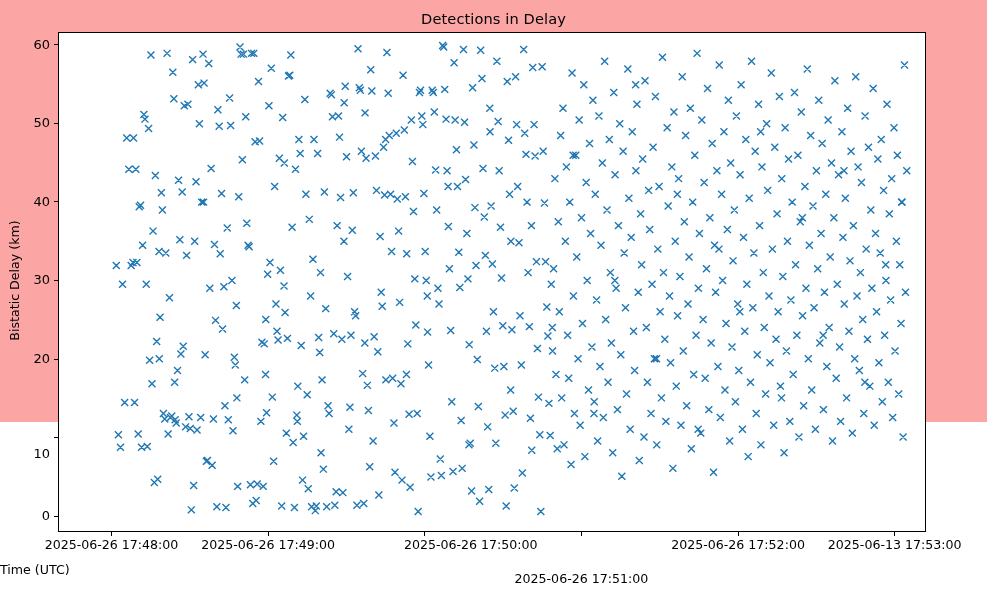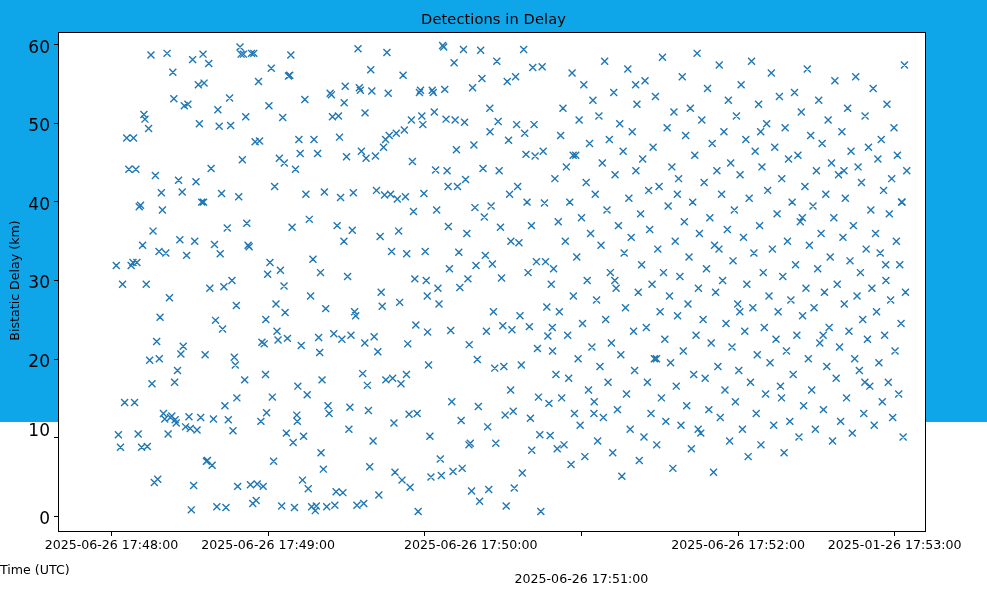--- a/index.html
+++ b/index.html
@@ -1,42 +1,42 @@
 <!DOCTYPE html>
 <html><head>
 <meta charset="utf-8">
 <style>
   html,body{margin:0;padding:0;}
   body{
     width:987px;height:590px;background:#ffffff;
     font-family:"DejaVu Sans","Liberation Sans",sans-serif;
     overflow:hidden;
   }
-  #figure{position:relative;width:987px;height:422px;background:#0ea5e9;}
+  #figure{position:relative;width:987px;height:422px;background:#fca5a5;}
 
   #title{
     position:absolute;left:0;top:10px;width:987px;
     text-align:center;font-size:14.6px;color:#000000;
     letter-spacing:0.1px;
   }
 
   
   #axes{
     position:absolute;left:58px;top:32px;
     width:868px;height:500px;
     border:1.05px solid #000000;
     box-sizing:border-box;
     background:#ffffff;
     overflow:hidden;
   }
   #points{position:absolute;left:0;top:0;width:100%;height:100%;}
 
   .ytick-label{
     position:absolute;right:933px;
-    font-size:17px;color:#000000;
+    font-size:13px;color:#000000;
     text-align:right;white-space:nowrap;
   }
   .ytick-mark{
     position:absolute;left:54px;width:4px;height:0;
     border-top:1.05px solid #000000;
   }
   .xtick-label{
     position:absolute;top:537px;
     font-size:12.6px;color:#000000;
     text-align:center;white-space:nowrap;
@@ -71,21 +71,21 @@
   <div id="axes">
     <svg id="points" viewBox="0 0 868 500" preserveAspectRatio="none">
         <path d="M68.81 229.99L75.81 236.99M68.81 236.99L75.81 229.99M71.16 101.85L78.16 108.85M71.16 108.85L78.16 101.85M72.21 367.57L79.21 374.57M72.21 374.57L79.21 367.57M73.51 133.29L80.51 140.29M73.51 140.29L80.51 133.29M74.55 226.85L81.55 233.85M74.55 233.85L81.55 226.85M75.86 399.02L82.86 406.02M75.86 406.02L82.86 399.02M76.90 171.03L83.90 178.03M76.90 178.03L83.90 171.03M78.21 169.46L85.21 176.46M78.21 176.46L85.21 169.46M79.25 412.38L86.25 419.38M79.25 419.38L86.25 412.38M80.30 209.55L87.30 216.55M80.30 216.55L87.30 209.55M81.60 78.26L88.60 85.26M81.60 85.26L88.60 78.26M82.65 82.98L89.65 89.98M82.65 89.98L89.65 82.98M83.95 248.86L90.95 255.86M83.95 255.86L90.95 248.86M85.00 411.59L92.00 418.59M85.00 418.59L92.00 411.59M86.30 92.41L93.30 99.41M86.30 99.41L93.30 92.41M87.35 325.12L94.35 332.12M87.35 332.12L94.35 325.12M88.65 18.51L95.65 25.51M88.65 25.51L95.65 18.51M89.70 348.70L96.70 355.70M89.70 355.70L96.70 348.70M90.74 195.40L97.74 202.40M90.74 202.40L97.74 195.40M92.05 447.76L99.05 454.76M92.05 454.76L99.05 447.76M93.09 139.58L100.09 146.58M93.09 146.58L100.09 139.58M94.39 306.25L101.39 313.25M94.39 313.25L101.39 306.25M95.44 444.61L102.44 451.61M95.44 451.61L102.44 444.61M96.74 215.84L103.74 222.84M96.74 222.84L103.74 215.84M97.79 281.88L104.79 288.88M97.79 288.88L104.79 281.88M99.09 156.88L106.09 163.88M99.09 163.88L106.09 156.88M100.14 174.17L107.14 181.17M100.14 181.17L107.14 174.17M101.18 378.58L108.18 385.58M101.18 385.58L108.18 378.58M102.49 384.08L109.49 391.08M102.49 391.08L109.49 384.08M103.53 217.41L110.53 224.41M103.53 224.41L110.53 217.41M104.84 16.94L111.84 23.94M104.84 23.94L111.84 16.94M105.88 399.02L112.88 406.02M105.88 406.02L112.88 399.02M107.19 262.22L114.19 269.22M107.19 269.22L114.19 262.22M108.23 382.51L115.23 389.51M108.23 389.51L115.23 382.51M109.54 380.93L116.54 387.93M109.54 387.93L116.54 380.93M110.58 35.81L117.58 42.81M110.58 42.81L117.58 35.81M111.62 62.54L118.62 69.54M111.62 69.54L118.62 62.54M112.93 384.86L119.93 391.86M112.93 391.86L119.93 384.86M113.97 388.01L120.97 395.01M113.97 395.01L120.97 388.01M115.28 335.34L122.28 342.34M115.28 342.34L122.28 335.34M116.32 144.30L123.32 151.30M116.32 151.30L123.32 144.30M117.63 204.05L124.63 211.05M117.63 211.05L124.63 204.05M118.67 318.83L125.67 325.83M118.67 325.83L125.67 318.83M119.98 156.09L126.98 163.09M119.98 163.09L126.98 156.09M121.02 310.97L128.02 317.97M121.02 317.97L128.02 310.97M122.07 69.61L129.07 76.61M122.07 76.61L129.07 69.61M123.37 391.94L130.37 398.94M123.37 398.94L130.37 391.94M124.42 219.77L131.42 226.77M124.42 226.77L131.42 219.77M125.72 68.04L132.72 75.04M125.72 75.04L132.72 68.04M126.77 381.72L133.77 388.72M126.77 388.72L133.77 381.72M128.07 393.51L135.07 400.51M128.07 400.51L135.07 393.51M129.11 475.27L136.11 482.27M129.11 482.27L136.11 475.27M130.42 23.23L137.42 30.23M130.42 30.23L137.42 23.23M131.46 450.90L138.46 457.90M131.46 457.90L138.46 450.90M132.51 205.62L139.51 212.62M132.51 212.62L139.51 205.62M133.81 145.87L140.81 152.87M133.81 152.87L140.81 145.87M134.86 395.08L141.86 402.08M134.86 402.08L141.86 395.08M136.16 48.39L143.16 55.39M136.16 55.39L143.16 48.39M137.21 87.69L144.21 94.69M137.21 94.69L144.21 87.69M138.51 382.51L145.51 389.51M138.51 389.51L145.51 382.51M139.56 166.31L146.56 173.31M139.56 173.31L146.56 166.31M140.86 17.73L147.86 24.73M140.86 24.73L147.86 17.73M141.91 46.81L148.91 53.81M141.91 53.81L148.91 46.81M142.95 319.61L149.95 326.61M142.95 326.61L149.95 319.61M144.26 426.53L151.26 433.53M144.26 433.53L151.26 426.53M145.30 425.75L152.30 432.75M145.30 432.75L152.30 425.75M146.61 27.16L153.61 34.16M146.61 34.16L153.61 27.16M147.65 252.79L154.65 259.79M147.65 259.79L154.65 252.79M148.95 132.51L155.95 139.51M148.95 139.51L155.95 132.51M150.00 430.46L157.00 437.46M150.00 437.46L157.00 430.46M151.30 384.08L158.30 391.08M151.30 391.08L158.30 384.08M152.35 208.76L159.35 215.76M152.35 215.76L159.35 208.76M153.39 285.02L160.39 292.02M153.39 292.02L160.39 285.02M154.70 472.13L161.70 479.13M154.70 479.13L161.70 472.13M155.74 73.54L162.74 80.54M155.74 80.54L162.74 73.54M157.05 90.05L164.05 97.05M157.05 97.05L164.05 90.05M158.09 218.20L165.09 225.20M158.09 225.20L165.09 218.20M159.40 157.66L166.40 164.66M159.40 164.66L166.40 157.66M160.44 293.67L167.44 300.67M160.44 300.67L167.44 293.67M161.75 251.22L168.75 258.22M161.75 258.22L168.75 251.22M162.79 370.71L169.79 377.71M162.79 377.71L169.79 370.71M163.83 472.92L170.83 479.92M163.83 479.92L170.83 472.92M165.14 192.25L172.14 199.25M165.14 199.25L172.14 192.25M166.18 384.86L173.18 391.86M166.18 391.86L173.18 384.86M167.49 61.75L174.49 68.75M167.49 68.75L174.49 61.75M168.53 89.27L175.53 96.27M168.53 96.27L175.53 89.27M169.84 244.93L176.84 251.93M169.84 251.93L176.84 244.93M170.88 395.87L177.88 402.87M170.88 402.87L177.88 395.87M172.19 321.97L179.19 328.97M172.19 328.97L179.19 321.97M173.23 329.83L180.23 336.83M173.23 336.83L180.23 329.83M174.28 270.08L181.28 277.08M174.28 277.08L181.28 270.08M175.58 451.69L182.58 458.69M175.58 458.69L182.58 451.69M176.63 160.81L183.63 167.81M176.63 167.81L183.63 160.81M177.93 10.65L184.93 17.65M177.93 17.65L184.93 10.65M178.98 17.73L185.98 24.73M178.98 24.73L185.98 17.73M180.28 123.86L187.28 130.86M180.28 130.86L187.28 123.86M181.33 17.73L188.33 24.73M181.33 24.73L188.33 17.73M182.63 344.77L189.63 351.77M182.63 351.77L189.63 344.77M183.67 80.62L190.67 87.62M183.67 87.62L190.67 80.62M184.72 187.54L191.72 194.54M184.72 194.54L191.72 187.54M186.02 209.55L193.02 216.55M186.02 216.55L193.02 209.55M187.07 211.12L194.07 218.12M187.07 218.12L194.07 211.12M188.37 450.12L195.37 457.12M188.37 457.12L195.37 450.12M189.42 16.94L196.42 23.94M189.42 23.94L196.42 16.94M190.72 468.98L197.72 475.98M190.72 475.98L197.72 468.98M191.77 16.94L198.77 23.94M191.77 23.94L198.77 16.94M193.07 105.78L200.07 112.78M193.07 112.78L200.07 105.78M194.12 465.84L201.12 472.84M194.12 472.84L201.12 465.84M195.16 449.33L202.16 456.33M195.16 456.33L202.16 449.33M196.47 45.24L203.47 52.24M196.47 52.24L203.47 45.24M197.51 104.99L204.51 111.99M197.51 111.99L204.51 104.99M198.82 386.44L205.82 393.44M198.82 393.44L205.82 386.44M199.86 307.03L206.86 314.03M199.86 314.03L206.86 307.03M201.17 451.69L208.17 458.69M201.17 458.69L208.17 451.69M202.21 308.61L209.21 315.61M202.21 315.61L209.21 308.61M203.51 339.27L210.51 346.27M203.51 346.27L210.51 339.27M204.56 377.79L211.56 384.79M204.56 384.79L211.56 377.79M205.60 238.64L212.60 245.64M205.60 245.64L212.60 238.64M206.91 69.61L213.91 76.61M206.91 76.61L213.91 69.61M207.95 226.85L214.95 233.85M207.95 233.85L214.95 226.85M209.26 31.88L216.26 38.88M209.26 38.88L216.26 31.88M210.30 362.07L217.30 369.07M210.30 369.07L217.30 362.07M211.61 426.53L218.61 433.53M211.61 433.53L218.61 426.53M212.65 150.59L219.65 157.59M212.65 157.59L219.65 150.59M213.96 268.51L220.96 275.51M213.96 275.51L220.96 268.51M215.00 296.03L222.00 303.03M215.00 303.03L222.00 296.03M216.05 304.68L223.05 311.68M216.05 311.68L223.05 304.68M217.35 122.29L224.35 129.29M217.35 129.29L224.35 122.29M218.39 234.71L225.39 241.71M218.39 241.71L225.39 234.71M219.70 471.34L226.70 478.34M219.70 478.34L226.70 471.34M220.74 81.41L227.74 88.41M220.74 88.41L227.74 81.41M222.05 250.43L229.05 257.43M222.05 257.43L229.05 250.43M223.09 277.16L230.09 284.16M223.09 284.16L230.09 277.16M224.40 398.23L231.40 405.23M224.40 405.23L231.40 398.23M225.44 303.10L232.44 310.10M225.44 310.10L232.44 303.10M226.49 39.74L233.49 46.74M226.49 46.74L233.49 39.74M227.79 38.95L234.79 45.95M227.79 45.95L234.79 38.95M228.84 18.51L235.84 25.51M228.84 25.51L235.84 18.51M230.14 191.47L237.14 198.47M230.14 198.47L237.14 191.47M231.19 407.66L238.19 414.66M231.19 414.66L238.19 407.66M232.49 472.92L239.49 479.92M232.49 479.92L239.49 472.92M233.54 133.29L240.54 140.29M233.54 140.29L240.54 133.29M234.84 380.15L241.84 387.15M234.84 387.15L241.84 380.15M235.89 351.06L242.89 358.06M235.89 358.06L242.89 351.06M236.93 103.42L243.93 110.42M236.93 110.42L243.93 103.42M238.23 117.57L245.23 124.57M238.23 124.57L245.23 117.57M239.28 310.18L246.28 317.18M239.28 317.18L246.28 310.18M240.58 445.40L247.58 452.40M240.58 452.40L247.58 445.40M241.63 401.37L248.63 408.37M241.63 408.37L248.63 401.37M242.93 63.32L249.93 70.32M242.93 70.32L249.93 63.32M243.98 158.45L250.98 165.45M243.98 165.45L250.98 158.45M245.28 359.71L252.28 366.71M245.28 366.71L252.28 359.71M246.33 454.05L253.33 461.05M246.33 461.05L253.33 454.05M247.37 183.61L254.37 190.61M247.37 190.61L254.37 183.61M248.68 260.65L255.68 267.65M248.68 267.65L255.68 260.65M249.72 472.13L256.72 479.13M249.72 479.13L256.72 472.13M251.03 223.70L258.03 230.70M251.03 230.70L258.03 223.70M252.07 103.42L259.07 110.42M252.07 110.42L259.07 103.42M253.38 476.06L260.38 483.06M253.38 483.06L260.38 476.06M254.42 471.34L261.42 478.34M254.42 478.34L261.42 471.34M255.73 117.57L262.73 124.57M255.73 124.57L262.73 117.57M256.77 302.32L263.77 309.32M256.77 309.32L263.77 302.32M257.81 317.25L264.81 324.25M257.81 324.25L264.81 317.25M259.12 417.88L266.12 424.88M259.12 424.88L266.12 417.88M260.16 344.77L267.16 351.77M260.16 351.77L267.16 344.77M261.47 434.39L268.47 441.39M261.47 441.39L268.47 434.39M262.51 156.09L269.51 163.09M262.51 163.09L269.51 156.09M263.82 273.23L270.82 280.23M263.82 280.23L270.82 273.23M264.86 472.13L271.86 479.13M264.86 479.13L271.86 472.13M266.17 370.71L273.17 377.71M266.17 377.71L273.17 370.71M267.21 378.58L274.21 385.58M267.21 385.58L274.21 378.58M268.26 57.03L275.26 64.03M268.26 64.03L275.26 57.03M269.56 58.61L276.56 65.61M269.56 65.61L276.56 58.61M270.61 80.62L277.61 87.62M270.61 87.62L277.61 80.62M271.91 298.39L278.91 305.39M271.91 305.39L278.91 298.39M272.95 470.56L279.95 477.56M272.95 477.56L279.95 470.56M274.26 457.19L281.26 464.19M274.26 464.19L281.26 457.19M275.30 189.90L282.30 196.90M275.30 196.90L282.30 189.90M276.61 79.83L283.61 86.83M276.61 86.83L283.61 79.83M277.65 101.06L284.65 108.06M277.65 108.06L284.65 101.06M278.70 161.59L285.70 168.59M278.70 168.59L285.70 161.59M280.00 303.89L287.00 310.89M280.00 310.89L287.00 303.89M281.05 457.98L288.05 464.98M281.05 464.98L288.05 457.98M282.35 66.47L289.35 73.47M282.35 73.47L289.35 66.47M283.40 49.96L290.40 56.96M283.40 56.96L290.40 49.96M284.70 120.71L291.70 127.71M284.70 127.71L291.70 120.71M285.75 241.00L292.75 248.00M285.75 248.00L292.75 241.00M287.05 394.30L294.05 401.30M287.05 401.30L294.05 394.30M288.10 372.29L295.10 379.29M288.10 379.29L295.10 372.29M289.14 299.96L296.14 306.96M289.14 306.96L296.14 299.96M290.45 194.61L297.45 201.61M290.45 201.61L297.45 194.61M291.49 156.88L298.49 163.88M291.49 163.88L298.49 156.88M292.79 276.37L299.79 283.37M292.79 283.37L299.79 276.37M293.84 280.31L300.84 287.31M293.84 287.31L300.84 280.31M295.14 470.56L302.14 477.56M295.14 477.56L302.14 470.56M296.19 12.22L303.19 19.22M296.19 19.22L303.19 12.22M297.49 51.53L304.49 58.53M297.49 58.53L304.49 51.53M298.54 53.89L305.54 60.89M298.54 60.89L305.54 53.89M299.58 115.21L306.58 122.21M299.58 122.21L306.58 115.21M300.89 338.48L307.89 345.48M300.89 345.48L307.89 338.48M301.93 468.98L308.93 475.98M301.93 475.98L308.93 468.98M303.24 76.69L310.24 83.69M303.24 83.69L310.24 76.69M304.28 122.29L311.28 129.29M304.28 129.29L311.28 122.29M305.59 350.27L312.59 357.27M305.59 357.27L312.59 350.27M306.63 375.43L313.63 382.43M306.63 382.43L313.63 375.43M307.94 432.03L314.94 439.03M307.94 439.03L314.94 432.03M308.98 33.45L315.98 40.45M308.98 40.45L315.98 33.45M310.02 54.68L317.02 61.68M310.02 61.68L317.02 54.68M311.33 406.09L318.33 413.09M311.33 413.09L318.33 406.09M312.37 301.53L319.37 308.53M312.37 308.53L319.37 301.53M313.68 119.93L320.68 126.93M313.68 126.93L320.68 119.93M314.72 154.52L321.72 161.52M314.72 161.52L321.72 154.52M316.03 316.47L323.03 323.47M316.03 323.47L323.03 316.47M317.07 460.34L324.07 467.34M317.07 467.34L324.07 460.34M318.38 200.90L325.38 207.90M318.38 207.90L325.38 200.90M319.42 256.72L326.42 263.72M319.42 263.72L326.42 256.72M320.47 270.87L327.47 277.87M320.47 277.87L327.47 270.87M321.77 111.28L328.77 118.28M321.77 118.28L328.77 111.28M322.82 159.24L329.82 166.24M322.82 166.24L329.82 159.24M324.12 344.77L331.12 351.77M324.12 351.77L331.12 344.77M325.17 16.15L332.17 23.15M325.17 23.15L332.17 16.15M326.47 57.03L333.47 64.03M326.47 64.03L333.47 57.03M327.51 99.49L334.51 106.49M327.51 106.49L334.51 99.49M328.82 158.45L335.82 165.45M328.82 165.45L335.82 158.45M329.86 215.84L336.86 222.84M329.86 222.84L336.86 215.84M330.91 343.20L337.91 350.20M330.91 350.20L337.91 343.20M332.21 388.01L339.21 395.01M332.21 395.01L339.21 388.01M333.26 437.54L340.26 444.54M333.26 444.54L340.26 437.54M334.56 97.13L341.56 104.13M334.56 104.13L341.56 97.13M335.61 163.17L342.61 170.17M335.61 170.17L342.61 163.17M336.91 195.40L343.91 202.40M336.91 202.40L343.91 195.40M337.96 266.94L344.96 273.94M337.96 273.94L344.96 266.94M339.26 348.70L346.26 355.70M339.26 355.70L346.26 348.70M340.31 445.40L347.31 452.40M340.31 452.40L347.31 445.40M341.35 38.95L348.35 45.95M341.35 45.95L348.35 38.95M342.66 93.98L349.66 100.98M342.66 100.98L349.66 93.98M343.70 160.81L350.70 167.81M343.70 167.81L350.70 160.81M345.01 218.20L352.01 225.20M345.01 225.20L352.01 218.20M346.05 308.61L353.05 315.61M346.05 315.61L353.05 308.61M347.35 379.36L354.35 386.36M347.35 386.36L354.35 379.36M348.40 452.47L355.40 459.47M348.40 459.47L355.40 452.47M349.70 83.76L356.70 90.76M349.70 90.76L356.70 83.76M350.75 125.43L357.75 132.43M350.75 132.43L357.75 125.43M351.79 175.75L358.79 182.75M351.79 182.75L358.79 175.75M353.10 243.36L360.10 250.36M353.10 250.36L360.10 243.36M354.14 289.74L361.14 296.74M354.14 296.74L361.14 289.74M355.45 378.58L362.45 385.58M355.45 385.58L362.45 378.58M356.49 476.85L363.49 483.85M356.49 483.85L363.49 476.85M357.80 56.25L364.80 63.25M357.80 63.25L364.80 56.25M358.84 53.89L365.84 60.89M358.84 60.89L365.84 53.89M360.15 79.83L367.15 86.83M360.15 86.83L367.15 79.83M361.19 88.48L368.19 95.48M361.19 95.48L368.19 88.48M362.23 157.66L369.23 164.66M362.23 164.66L369.23 157.66M363.54 215.84L370.54 222.84M363.54 222.84L370.54 215.84M364.58 244.93L371.58 251.93M364.58 251.93L371.58 244.93M365.89 296.81L372.89 303.81M365.89 303.81L372.89 296.81M366.93 329.83L373.93 336.83M366.93 336.83L373.93 329.83M368.24 401.37L375.24 408.37M368.24 408.37L375.24 401.37M369.28 442.25L376.28 449.25M369.28 449.25L376.28 442.25M370.59 53.89L377.59 60.89M370.59 60.89L377.59 53.89M371.63 56.25L378.63 63.25M371.63 63.25L378.63 56.25M372.68 75.90L379.68 82.90M372.68 82.90L379.68 75.90M373.98 134.08L380.98 141.08M373.98 141.08L380.98 134.08M375.03 174.17L382.03 181.17M375.03 181.17L382.03 174.17M376.33 252.79L383.33 259.79M376.33 259.79L383.33 252.79M377.38 268.51L384.38 275.51M377.38 275.51L384.38 268.51M378.68 424.17L385.68 431.17M378.68 431.17L385.68 424.17M379.73 440.68L386.73 447.68M379.73 447.68L386.73 440.68M381.03 9.08L388.03 16.08M381.03 16.08L388.03 9.08M382.07 10.65L389.07 17.65M382.07 17.65L389.07 10.65M383.12 53.10L390.12 60.10M383.12 60.10L390.12 53.10M384.42 82.98L391.42 89.98M384.42 89.98L391.42 82.98M385.47 134.86L392.47 141.86M385.47 141.86L392.47 134.86M386.77 190.68L393.77 197.68M386.77 197.68L393.77 190.68M387.82 233.14L394.82 240.14M387.82 240.14L394.82 233.14M389.12 295.24L396.12 302.24M389.12 302.24L396.12 295.24M390.17 366.78L397.17 373.78M390.17 373.78L397.17 366.78M391.47 436.75L398.47 443.75M391.47 443.75L398.47 436.75M392.52 26.37L399.52 33.37M392.52 33.37L399.52 26.37M393.56 83.76L400.56 90.76M393.56 90.76L400.56 83.76M394.87 113.64L401.87 120.64M394.87 120.64L401.87 113.64M395.91 150.59L402.91 157.59M395.91 157.59L402.91 150.59M397.22 216.63L404.22 223.63M397.22 223.63L404.22 216.63M398.26 252.00L405.26 259.00M398.26 259.00L405.26 252.00M399.57 385.65L406.57 392.65M399.57 392.65L406.57 385.65M400.61 433.61L407.61 440.61M400.61 440.61L407.61 433.61M401.91 13.01L408.91 20.01M401.91 20.01L408.91 13.01M402.96 86.12L409.96 93.12M402.96 93.12L409.96 86.12M404.00 143.51L411.00 150.51M404.00 150.51L411.00 143.51M405.31 197.76L412.31 204.76M405.31 204.76L412.31 197.76M406.35 243.36L413.35 250.36M406.35 250.36L413.35 243.36M407.66 309.39L414.66 316.39M407.66 316.39L414.66 309.39M408.70 408.45L415.70 415.45M408.70 415.45L415.70 408.45M410.01 456.41L417.01 463.41M410.01 463.41L417.01 456.41M411.05 51.53L418.05 58.53M411.05 58.53L418.05 51.53M412.36 108.92L419.36 115.92M412.36 115.92L419.36 108.92M413.40 171.81L420.40 178.81M413.40 178.81L420.40 171.81M414.45 229.99L421.45 236.99M414.45 236.99L421.45 229.99M415.75 324.33L422.75 331.33M415.75 331.33L422.75 324.33M416.79 371.50L423.79 378.50M416.79 378.50L423.79 371.50M418.10 466.63L425.10 473.63M418.10 473.63L425.10 466.63M419.14 13.80L426.14 20.80M419.14 20.80L426.14 13.80M420.45 42.10L427.45 49.10M420.45 49.10L427.45 42.10M421.49 132.51L428.49 139.51M421.49 139.51L428.49 132.51M422.80 181.25L429.80 188.25M422.80 188.25L429.80 181.25M423.84 219.77L430.84 226.77M423.84 226.77L430.84 219.77M424.89 296.03L431.89 303.03M424.89 303.03L431.89 296.03M426.19 391.94L433.19 398.94M426.19 398.94L433.19 391.94M427.24 454.83L434.24 461.83M427.24 461.83L434.24 454.83M428.54 95.56L435.54 102.56M428.54 102.56L435.54 95.56M429.59 170.24L436.59 177.24M429.59 177.24L436.59 170.24M430.89 228.42L437.89 235.42M430.89 235.42L437.89 228.42M431.94 276.37L438.94 283.37M431.94 283.37L438.94 276.37M433.24 332.98L440.24 339.98M433.24 339.98L440.24 332.98M434.29 408.45L441.29 415.45M434.29 415.45L441.29 408.45M435.33 24.80L442.33 31.80M435.33 31.80L442.33 24.80M436.63 85.34L443.63 92.34M436.63 92.34L443.63 85.34M437.68 134.86L444.68 141.86M437.68 141.86L444.68 134.86M438.98 191.47L445.98 198.47M438.98 198.47L445.98 191.47M440.03 242.57L447.03 249.57M440.03 249.57L447.03 242.57M441.33 290.53L448.33 297.53M441.33 297.53L448.33 290.53M442.38 331.41L449.38 338.41M442.38 338.41L449.38 331.41M443.68 380.15L450.68 387.15M443.68 387.15L450.68 380.15M444.73 471.34L451.73 478.34M444.73 478.34L451.73 471.34M445.77 45.24L452.77 52.24M445.77 52.24L452.77 45.24M447.08 104.20L454.08 111.20M447.08 111.20L454.08 104.20M448.12 158.45L455.12 165.45M448.12 165.45L455.12 158.45M449.43 205.62L456.43 212.62M449.43 212.62L456.43 205.62M450.47 294.46L457.47 301.46M450.47 301.46L457.47 294.46M451.78 376.22L458.78 383.22M451.78 383.22L458.78 376.22M452.82 453.26L459.82 460.26M452.82 460.26L459.82 453.26M454.13 40.53L461.13 47.53M454.13 47.53L461.13 40.53M455.17 88.48L462.17 95.48M455.17 95.48L462.17 88.48M456.21 150.59L463.21 157.59M456.21 157.59L463.21 150.59M457.52 207.19L464.52 214.19M457.52 214.19L464.52 207.19M458.56 280.31L465.56 287.31M458.56 287.31L465.56 280.31M459.87 329.83L466.87 336.83M459.87 336.83L466.87 329.83M460.91 438.32L467.91 445.32M460.91 445.32L467.91 438.32M462.22 13.01L469.22 20.01M462.22 20.01L469.22 13.01M463.26 97.13L470.26 104.13M463.26 104.13L470.26 97.13M464.57 118.36L471.57 125.36M464.57 125.36L471.57 118.36M465.61 166.31L472.61 173.31M465.61 173.31L472.61 166.31M466.66 237.07L473.66 244.07M466.66 244.07L473.66 237.07M467.96 291.31L474.96 298.31M467.96 298.31L474.96 291.31M469.01 383.29L476.01 390.29M469.01 390.29L476.01 383.29M470.31 415.53L477.31 422.53M470.31 422.53L477.31 415.53M471.35 31.09L478.35 38.09M471.35 38.09L478.35 31.09M472.66 88.48L479.66 95.48M472.66 95.48L479.66 88.48M473.70 119.93L480.70 126.93M473.70 126.93L480.70 119.93M475.01 226.06L482.01 233.06M475.01 233.06L482.01 226.06M476.05 313.32L483.05 320.32M476.05 320.32L483.05 313.32M477.10 362.07L484.10 369.07M477.10 369.07L484.10 362.07M478.40 399.80L485.40 406.80M478.40 406.80L485.40 399.80M479.45 476.85L486.45 483.85M479.45 483.85L486.45 476.85M480.75 30.31L487.75 37.31M480.75 37.31L487.75 30.31M481.80 115.21L488.80 122.21M481.80 122.21L488.80 115.21M483.10 167.10L490.10 174.10M483.10 174.10L490.10 167.10M484.15 226.06L491.15 233.06M484.15 233.06L491.15 226.06M485.45 271.66L492.45 278.66M485.45 278.66L492.45 271.66M486.50 300.75L493.50 307.75M486.50 307.75L493.50 300.75M487.54 368.36L494.54 375.36M487.54 375.36L494.54 368.36M488.85 400.59L495.85 407.59M488.85 407.59L495.85 400.59M489.89 248.86L496.89 255.86M489.89 255.86L496.89 248.86M491.19 315.68L498.19 322.68M491.19 322.68L498.19 315.68M492.24 233.14L499.24 240.14M492.24 240.14L499.24 233.14M493.54 142.73L500.54 149.73M493.54 149.73L500.54 142.73M494.59 339.27L501.59 346.27M494.59 346.27L501.59 339.27M495.89 413.95L502.89 420.95M495.89 420.95L502.89 413.95M496.94 185.97L503.94 192.97M496.94 192.97L503.94 185.97M497.98 276.37L504.98 283.37M497.98 283.37L504.98 276.37M499.29 99.49L506.29 106.49M499.29 106.49L506.29 99.49M500.33 362.85L507.33 369.85M500.33 369.85L507.33 362.85M501.64 71.97L508.64 78.97M501.64 78.97L508.64 71.97M502.68 410.02L509.68 417.02M502.68 417.02L509.68 410.02M503.99 205.62L510.99 212.62M503.99 212.62L510.99 205.62M505.03 130.93L512.03 137.93M505.03 137.93L512.03 130.93M506.34 299.96L513.34 306.96M506.34 306.96L513.34 299.96M507.38 343.20L514.38 350.20M507.38 350.20L514.38 343.20M508.42 166.31L515.42 173.31M508.42 173.31L515.42 166.31M509.73 429.68L516.73 436.68M509.73 436.68L516.73 429.68M510.77 36.59L517.77 43.59M510.77 43.59L517.77 36.59M512.08 260.65L519.08 267.65M512.08 267.65L519.08 260.65M513.12 378.58L520.12 385.58M513.12 385.58L520.12 378.58M514.43 119.14L521.43 126.14M514.43 126.14L521.43 119.14M515.47 221.34L522.47 228.34M515.47 228.34L522.47 221.34M516.78 323.54L523.78 330.54M516.78 330.54L523.78 323.54M517.82 83.76L524.82 90.76M517.82 90.76L524.82 83.76M518.87 390.37L525.87 397.37M518.87 397.37L525.87 390.37M520.17 182.03L527.17 189.03M520.17 189.03L527.17 182.03M521.22 288.17L528.22 295.17M521.22 295.17L528.22 288.17M522.52 48.39L529.52 55.39M522.52 55.39L529.52 48.39M523.57 421.81L530.57 428.81M523.57 428.81L530.57 421.81M524.87 146.66L531.87 153.66M524.87 153.66L531.87 146.66M525.91 244.93L532.91 251.93M525.91 251.93L532.91 244.93M527.22 354.99L534.22 361.99M527.22 361.99L534.22 354.99M528.26 107.35L535.26 114.35M528.26 114.35L535.26 107.35M529.31 197.76L536.31 204.76M529.31 204.76L536.31 197.76M530.61 311.75L537.61 318.75M530.61 318.75L537.61 311.75M531.66 64.11L538.66 71.11M531.66 71.11L538.66 64.11M532.96 366.78L539.96 373.78M532.96 373.78L539.96 366.78M534.01 158.45L541.01 165.45M534.01 165.45L541.01 158.45M535.31 264.58L542.31 271.58M535.31 271.58L542.31 264.58M536.36 406.09L543.36 413.09M536.36 413.09L543.36 406.09M537.66 79.83L544.66 86.83M537.66 86.83L544.66 79.83M538.71 331.41L545.71 338.41M538.71 338.41L545.71 331.41M539.75 209.55L546.75 216.55M539.75 216.55L546.75 209.55M541.06 127.00L548.06 134.00M541.06 134.00L548.06 127.00M542.10 382.51L549.10 389.51M542.10 389.51L549.10 382.51M543.41 24.80L550.41 31.80M543.41 31.80L550.41 24.80M544.45 284.24L551.45 291.24M544.45 291.24L551.45 284.24M545.75 174.17L552.75 181.17M545.75 181.17L552.75 174.17M546.80 347.13L553.80 354.13M546.80 354.13L553.80 347.13M548.10 103.42L555.10 110.42M548.10 110.42L555.10 103.42M549.15 237.07L556.15 244.07M549.15 244.07L556.15 237.07M550.19 307.82L557.19 314.82M550.19 314.82L557.19 307.82M551.50 417.88L558.50 424.88M551.50 424.88L558.50 417.88M552.54 56.25L559.54 63.25M552.54 63.25L559.54 56.25M553.85 138.80L560.85 145.80M553.85 145.80L560.85 138.80M554.89 252.79L561.89 259.79M554.89 259.79L561.89 252.79M556.20 374.64L563.20 381.64M556.20 381.64L563.20 374.64M557.24 189.90L564.24 196.90M557.24 196.90L564.24 189.90M558.55 87.69L565.55 94.69M558.55 94.69L565.55 87.69M559.59 319.61L566.59 326.61M559.59 326.61L566.59 319.61M560.63 441.47L567.63 448.47M560.63 448.47L567.63 441.47M561.94 115.21L568.94 122.21M561.94 122.21L568.94 115.21M562.98 217.41L569.98 224.41M562.98 224.41L569.98 217.41M564.29 272.44L571.29 279.44M564.29 279.44L571.29 272.44M565.33 358.92L572.33 365.92M565.33 365.92L572.33 358.92M566.64 32.66L573.64 39.66M566.64 39.66L573.64 32.66M567.68 162.38L574.68 169.38M567.68 169.38L574.68 162.38M568.99 394.30L575.99 401.30M568.99 401.30L575.99 394.30M570.03 201.69L577.03 208.69M570.03 208.69L577.03 201.69M571.08 95.56L578.08 102.56M571.08 102.56L578.08 95.56M572.38 296.03L579.38 303.03M572.38 303.03L579.38 296.03M573.43 335.34L580.43 342.34M573.43 342.34L580.43 335.34M574.73 134.86L581.73 141.86M574.73 141.86L581.73 134.86M575.78 68.04L582.78 75.04M575.78 75.04L582.78 68.04M577.08 256.72L584.08 263.72M577.08 263.72L584.08 256.72M578.13 425.75L585.13 432.75M578.13 432.75L585.13 425.75M579.43 178.10L586.43 185.10M579.43 185.10L586.43 178.10M580.47 229.20L587.47 236.20M580.47 236.20L587.47 229.20M581.52 123.07L588.52 130.07M581.52 130.07L588.52 123.07M582.82 402.16L589.82 409.16M582.82 409.16L589.82 402.16M583.87 44.46L590.87 51.46M583.87 51.46L590.87 44.46M585.17 292.10L592.17 299.10M585.17 299.10L592.17 292.10M586.22 347.13L593.22 354.13M586.22 354.13L593.22 347.13M587.52 154.52L594.52 161.52M587.52 161.52L594.52 154.52M588.57 193.83L595.57 200.83M588.57 200.83L595.57 193.83M589.87 378.58L596.87 385.58M589.87 385.58L596.87 378.58M590.92 248.86L597.92 255.86M590.92 255.86L597.92 248.86M591.96 111.28L598.96 118.28M591.96 118.28L598.96 111.28M593.27 323.54L600.27 330.54M593.27 330.54L600.27 323.54M594.31 60.18L601.31 67.18M594.31 67.18L601.31 60.18M595.62 410.02L602.62 417.02M595.62 417.02L602.62 410.02M596.66 213.48L603.66 220.48M596.66 220.48L603.66 213.48M597.97 150.59L604.97 157.59M597.97 157.59L604.97 150.59M599.01 276.37L606.01 283.37M599.01 283.37L606.01 276.37M600.31 362.85L607.31 369.85M600.31 369.85L607.31 362.85M601.36 20.87L608.36 27.87M601.36 27.87L608.36 20.87M602.40 237.07L609.40 244.07M602.40 244.07L609.40 237.07M603.71 303.89L610.71 310.89M603.71 310.89L610.71 303.89M604.75 386.44L611.75 393.44M604.75 393.44L611.75 386.44M606.06 91.63L613.06 98.63M606.06 98.63L613.06 91.63M607.10 170.24L614.10 177.24M607.10 177.24L614.10 170.24M608.41 260.65L615.41 267.65M608.41 267.65L615.41 260.65M609.45 327.47L616.45 334.47M609.45 334.47L616.45 327.47M610.76 130.93L617.76 137.93M610.76 137.93L617.76 130.93M611.80 433.61L618.80 440.61M611.80 440.61L618.80 433.61M612.85 75.90L619.85 82.90M612.85 82.90L619.85 75.90M614.15 205.62L621.15 212.62M614.15 212.62L621.15 205.62M615.19 351.06L622.19 358.06M615.19 358.06L622.19 351.06M616.50 280.31L623.50 287.31M616.50 287.31L623.50 280.31M617.54 142.73L624.54 149.73M617.54 149.73L624.54 142.73M618.85 241.00L625.85 248.00M618.85 248.00L625.85 241.00M619.89 390.37L626.89 397.37M619.89 397.37L626.89 390.37M621.20 40.53L628.20 47.53M621.20 47.53L628.20 40.53M622.24 315.68L629.24 322.68M622.24 322.68L629.24 315.68M623.29 185.97L630.29 192.97M623.29 192.97L630.29 185.97M624.59 99.49L631.59 106.49M624.59 106.49L631.59 99.49M625.64 370.71L632.64 377.71M625.64 377.71L632.64 370.71M626.94 268.51L633.94 275.51M626.94 275.51L633.94 268.51M627.99 221.34L634.99 228.34M627.99 228.34L634.99 221.34M629.29 71.97L636.29 78.97M629.29 78.97L636.29 71.97M630.34 413.95L637.34 420.95M630.34 420.95L637.34 413.95M631.64 166.31L638.64 173.31M631.64 173.31L638.64 166.31M632.69 339.27L639.69 346.27M632.69 346.27L639.69 339.27M633.73 119.14L640.73 126.14M633.73 126.14L640.73 119.14M635.03 299.96L642.03 306.96M635.03 306.96L642.03 299.96M636.08 16.94L643.08 23.94M636.08 23.94L643.08 16.94M637.38 252.79L644.38 259.79M637.38 259.79L644.38 252.79M638.43 197.76L645.43 204.76M638.43 204.76L645.43 197.76M639.73 398.23L646.73 405.23M639.73 405.23L646.73 398.23M640.78 83.76L647.78 90.76M640.78 90.76L647.78 83.76M642.08 284.24L649.08 291.24M642.08 291.24L649.08 284.24M643.13 146.66L650.13 153.66M643.13 153.66L650.13 146.66M644.17 343.20L651.17 350.20M644.17 350.20L651.17 343.20M645.48 233.14L652.48 240.14M645.48 240.14L652.48 233.14M646.52 52.32L653.52 59.32M646.52 59.32L653.52 52.32M647.83 374.64L654.83 381.64M647.83 381.64L654.83 374.64M648.87 182.03L655.87 189.03M648.87 189.03L655.87 182.03M650.18 307.82L657.18 314.82M650.18 314.82L657.18 307.82M651.22 107.35L658.22 114.35M651.22 114.35L658.22 107.35M652.53 437.54L659.53 444.54M652.53 444.54L659.53 437.54M653.57 209.55L660.57 216.55M653.57 216.55L660.57 209.55M654.61 256.72L661.61 263.72M654.61 263.72L661.61 256.72M655.92 134.86L662.92 141.86M655.92 141.86L662.92 134.86M656.96 331.41L663.96 338.41M656.96 338.41L663.96 331.41M658.27 28.73L665.27 35.73M658.27 35.73L665.27 28.73M659.31 382.51L666.31 389.51M659.31 389.51L666.31 382.51M660.62 158.45L667.62 165.45M660.62 165.45L667.62 158.45M661.66 244.93L668.66 251.93M661.66 251.93L668.66 244.93M662.97 95.56L669.97 102.56M662.97 102.56L669.97 95.56M664.01 354.99L671.01 361.99M664.01 361.99L671.01 354.99M665.06 288.17L672.06 295.17M665.06 295.17L672.06 288.17M666.36 193.83L673.36 200.83M666.36 200.83L673.36 193.83M667.41 64.11L674.41 71.11M667.41 71.11L674.41 64.11M668.71 406.09L675.71 413.09M668.71 413.09L675.71 406.09M669.75 127.00L676.75 134.00M669.75 134.00L676.75 127.00M671.06 311.75L678.06 318.75M671.06 318.75L678.06 311.75M672.10 225.27L679.10 232.27M672.10 232.27L679.10 225.27M673.41 174.17L680.41 181.17M673.41 181.17L680.41 174.17M674.45 366.78L681.45 373.78M674.45 373.78L681.45 366.78M675.50 79.83L682.50 86.83M675.50 86.83L682.50 79.83M676.80 268.51L683.80 275.51M676.80 275.51L683.80 268.51M677.85 335.34L684.85 342.34M677.85 342.34L684.85 335.34M679.15 138.80L686.15 145.80M679.15 145.80L686.15 138.80M680.20 48.39L687.20 55.39M680.20 55.39L687.20 48.39M681.50 394.30L688.50 401.30M681.50 401.30L688.50 394.30M682.55 201.69L689.55 208.69M682.55 208.69L689.55 201.69M683.85 296.03L690.85 303.03M683.85 303.03L690.85 296.03M684.90 103.42L691.90 110.42M684.90 110.42L691.90 103.42M685.94 248.86L692.94 255.86M685.94 255.86L692.94 248.86M687.25 421.81L694.25 428.81M687.25 428.81L694.25 421.81M688.29 162.38L695.29 169.38M688.29 169.38L695.29 162.38M689.59 347.13L696.59 354.13M689.59 354.13L696.59 347.13M690.64 24.80L697.64 31.80M690.64 31.80L697.64 24.80M691.94 272.44L698.94 279.44M691.94 279.44L698.94 272.44M692.99 217.41L699.99 224.41M692.99 224.41L699.99 217.41M694.29 115.21L701.29 122.21M694.29 122.21L701.29 115.21M695.34 378.58L702.34 385.58M695.34 385.58L702.34 378.58M696.38 319.61L703.38 326.61M696.38 326.61L703.38 319.61M697.69 68.04L704.69 75.04M697.69 75.04L704.69 68.04M698.73 189.90L705.73 196.90M698.73 196.90L705.73 189.90M700.04 410.02L707.04 417.02M700.04 417.02L707.04 410.02M701.08 130.93L708.08 137.93M701.08 137.93L708.08 130.93M702.39 237.07L709.39 244.07M702.39 244.07L709.39 237.07M703.43 292.10L710.43 299.10M703.43 299.10L710.43 292.10M704.74 358.92L711.74 365.92M704.74 365.92L711.74 358.92M705.78 87.69L712.78 94.69M705.78 94.69L712.78 87.69M706.82 154.52L713.82 161.52M706.82 161.52L713.82 154.52M708.13 260.65L715.13 267.65M708.13 267.65L715.13 260.65M709.17 327.47L716.17 334.47M709.17 334.47L716.17 327.47M710.48 36.59L717.48 43.59M710.48 43.59L717.48 36.59M711.52 213.48L718.52 220.48M711.52 220.48L718.52 213.48M712.83 390.37L719.83 397.37M712.83 397.37L719.83 390.37M713.87 111.28L720.87 118.28M713.87 118.28L720.87 111.28M715.18 303.89L722.18 310.89M715.18 310.89L722.18 303.89M716.22 178.10L723.22 185.10M716.22 185.10L723.22 178.10M717.27 276.37L724.27 283.37M717.27 283.37L724.27 276.37M718.57 60.18L725.57 67.18M718.57 67.18L725.57 60.18M719.62 351.06L726.62 358.06M719.62 358.06L726.62 351.06M720.92 142.73L727.92 149.73M720.92 149.73L727.92 142.73M721.97 241.00L728.97 248.00M721.97 248.00L728.97 241.00M723.27 417.88L730.27 424.88M723.27 424.88L730.27 417.88M724.31 91.63L731.31 98.63M724.31 98.63L731.31 91.63M725.62 315.68L732.62 322.68M725.62 322.68L732.62 315.68M726.66 205.62L733.66 212.62M726.66 212.62L733.66 205.62M727.71 123.07L734.71 130.07M727.71 130.07L734.71 123.07M729.01 386.44L736.01 393.44M729.01 393.44L736.01 386.44M730.06 264.58L737.06 271.58M730.06 271.58L737.06 264.58M731.36 166.31L738.36 173.31M731.36 173.31L738.36 166.31M732.41 339.27L739.41 346.27M732.41 346.27L739.41 339.27M733.71 56.25L740.71 63.25M733.71 63.25L740.71 56.25M734.76 229.20L741.76 236.20M734.76 236.20L741.76 229.20M736.06 299.96L743.06 306.96M736.06 306.96L743.06 299.96M737.11 119.14L744.11 126.14M737.11 126.14L744.11 119.14M738.15 402.16L745.15 409.16M738.15 409.16L745.15 402.16M739.46 185.97L746.46 192.97M739.46 192.97L746.46 185.97M740.50 75.90L747.50 82.90M740.50 82.90L747.50 75.90M741.81 280.31L748.81 287.31M741.81 287.31L748.81 280.31M742.85 370.71L749.85 377.71M742.85 377.71L749.85 370.71M744.15 150.59L751.15 157.59M744.15 157.59L751.15 150.59M745.20 252.79L752.20 259.79M745.20 259.79L752.20 252.79M746.50 32.66L753.50 39.66M746.50 39.66L753.50 32.66M747.55 323.54L754.55 330.54M747.55 330.54L754.55 323.54M748.59 209.55L755.59 216.55M748.59 216.55L755.59 209.55M749.90 99.49L756.90 106.49M749.90 106.49L756.90 99.49M750.94 354.99L757.94 361.99M750.94 361.99L757.94 354.99M752.25 170.24L759.25 177.24M752.25 177.24L759.25 170.24M753.29 272.44L760.29 279.44M753.29 279.44L760.29 272.44M754.60 394.30L761.60 401.30M754.60 401.30L761.60 394.30M755.64 134.86L762.64 141.86M755.64 141.86L762.64 134.86M756.95 233.14L763.95 240.14M756.95 240.14L763.95 233.14M757.99 64.11L764.99 71.11M757.99 71.11L764.99 64.11M759.03 307.82L766.03 314.82M759.03 314.82L766.03 307.82M760.34 197.76L767.34 204.76M760.34 204.76L767.34 197.76M761.38 107.35L768.38 114.35M761.38 114.35L768.38 107.35M762.69 374.64L769.69 381.64M762.69 381.64L769.69 374.64M763.73 256.72L770.73 263.72M763.73 263.72L770.73 256.72M765.04 158.45L772.04 165.45M765.04 165.45L772.04 158.45M766.08 331.41L773.08 338.41M766.08 338.41L773.08 331.41M767.39 83.76L774.39 90.76M767.39 90.76L774.39 83.76M768.43 292.10L775.43 299.10M768.43 299.10L775.43 292.10M769.48 221.34L776.48 228.34M769.48 228.34L776.48 221.34M770.78 127.00L777.78 134.00M770.78 134.00L777.78 127.00M771.83 406.09L778.83 413.09M771.83 413.09L778.83 406.09M773.13 182.03L780.13 189.03M773.13 189.03L780.13 182.03M774.18 44.46L781.18 51.46M774.18 51.46L781.18 44.46M775.48 343.20L782.48 350.20M775.48 350.20L782.48 343.20M776.53 248.86L783.53 255.86M776.53 255.86L783.53 248.86M777.83 138.80L784.83 145.80M777.83 145.80L784.83 138.80M778.87 311.75L785.87 318.75M778.87 318.75L785.87 311.75M779.92 386.44L786.92 393.44M779.92 393.44L786.92 386.44M781.22 95.56L788.22 102.56M781.22 102.56L788.22 95.56M782.27 201.69L789.27 208.69M782.27 208.69L789.27 201.69M783.57 268.51L790.57 275.51M783.57 275.51L790.57 268.51M784.62 162.38L791.62 169.38M784.62 169.38L791.62 162.38M785.92 362.85L792.92 369.85M785.92 369.85L792.92 362.85M786.97 71.97L793.97 78.97M786.97 78.97L793.97 71.97M788.27 296.03L795.27 303.03M788.27 303.03L795.27 296.03M789.32 225.27L796.32 232.27M789.32 232.27L796.32 225.27M790.36 115.21L797.36 122.21M790.36 122.21L797.36 115.21M791.67 398.23L798.67 405.23M791.67 405.23L798.67 398.23M792.71 189.90L799.71 196.90M792.71 196.90L799.71 189.90M794.02 323.54L801.02 330.54M794.02 330.54L801.02 323.54M795.06 40.53L802.06 47.53M795.06 47.53L802.06 40.53M796.37 260.65L803.37 267.65M796.37 267.65L803.37 260.65M797.41 130.93L804.41 137.93M797.41 137.93L804.41 130.93M798.71 335.34L805.71 342.34M798.71 342.34L805.71 335.34M799.76 237.07L806.76 244.07M799.76 244.07L806.76 237.07M800.80 146.66L807.80 153.66M800.80 153.66L807.80 146.66M802.11 284.24L809.11 291.24M802.11 291.24L809.11 284.24M803.15 378.58L810.15 385.58M803.15 385.58L810.15 378.58M804.46 79.83L811.46 86.83M804.46 86.83L811.46 79.83M805.50 213.48L812.50 220.48M805.50 220.48L812.50 213.48M806.81 303.89L813.81 310.89M806.81 310.89L813.81 303.89M807.85 111.28L814.85 118.28M807.85 118.28L814.85 111.28M809.16 351.06L816.16 358.06M809.16 358.06L816.16 351.06M810.20 174.17L817.20 181.17M810.20 181.17L817.20 174.17M811.25 252.79L818.25 259.79M811.25 259.79L818.25 252.79M812.55 52.32L819.55 59.32M812.55 59.32L819.55 52.32M813.59 390.37L820.59 397.37M813.59 397.37L820.59 390.37M814.90 197.76L821.90 204.76M814.90 204.76L821.90 197.76M815.94 276.37L822.94 283.37M815.94 283.37L822.94 276.37M817.25 123.07L824.25 130.07M817.25 130.07L824.25 123.07M818.29 327.47L825.29 334.47M818.29 334.47L825.29 327.47M819.60 217.41L826.60 224.41M819.60 224.41L826.60 217.41M820.64 103.42L827.64 110.42M820.64 110.42L827.64 103.42M821.69 366.78L828.69 373.78M821.69 373.78L828.69 366.78M822.99 154.52L829.99 161.52M822.99 161.52L829.99 154.52M824.04 299.96L831.04 306.96M824.04 306.96L831.04 299.96M825.34 244.93L832.34 251.93M825.34 251.93L832.34 244.93M826.39 68.04L833.39 75.04M826.39 75.04L833.39 68.04M827.69 347.13L834.69 354.13M827.69 354.13L834.69 347.13M828.74 178.10L835.74 185.10M828.74 185.10L835.74 178.10M830.04 264.58L837.04 271.58M830.04 271.58L837.04 264.58M831.09 142.73L838.09 149.73M831.09 149.73L838.09 142.73M832.13 382.51L839.13 389.51M832.13 389.51L839.13 382.51M833.43 91.63L840.43 98.63M833.43 98.63L840.43 91.63M834.48 315.68L841.48 322.68M834.48 322.68L841.48 315.68M835.78 205.62L842.78 212.62M835.78 212.62L842.78 205.62M836.83 119.14L843.83 126.14M836.83 126.14L843.83 119.14M838.13 358.92L845.13 365.92M838.13 365.92L845.13 358.92M839.18 229.20L846.18 236.20M839.18 236.20L846.18 229.20M840.48 288.17L847.48 295.17M840.48 295.17L847.48 288.17M841.53 166.31L848.53 173.31M841.53 173.31L848.53 166.31M842.57 402.16L849.57 409.16M842.57 409.16L849.57 402.16M843.88 28.73L850.88 35.73M843.88 35.73L850.88 28.73M844.92 256.72L851.92 263.72M844.92 263.72L851.92 256.72M846.23 134.86L853.23 141.86M846.23 141.86L853.23 134.86M53.93 229.99L60.93 236.99M53.93 236.99L60.93 229.99M56.02 399.80L63.02 406.80M56.02 406.80L63.02 399.80M58.11 412.38L65.11 419.38M58.11 419.38L65.11 412.38M60.20 248.86L67.20 255.86M60.20 255.86L67.20 248.86M62.29 367.57L69.29 374.57M62.29 374.57L69.29 367.57M64.37 101.85L71.37 108.85M64.37 108.85L71.37 101.85M66.46 133.29L73.46 140.29M66.46 140.29L73.46 133.29M70.64 226.85L77.64 233.85M70.64 233.85L77.64 226.85M97.01 323.54L104.01 330.54M97.01 330.54L104.01 323.54M112.41 347.13L119.41 354.13M112.41 354.13L119.41 347.13M141.38 166.31L148.38 173.31M141.38 173.31L148.38 166.31M174.80 362.85L181.80 369.85M174.80 369.85L181.80 362.85M203.78 284.24L210.78 291.24M203.78 291.24L210.78 284.24M222.31 127.00L229.31 134.00M222.31 134.00L229.31 127.00M235.36 386.44L242.36 393.44M235.36 393.44L242.36 386.44M258.60 237.07L265.60 244.07M258.60 244.07L265.60 237.07M282.09 205.62L289.09 212.62M282.09 212.62L289.09 205.62M302.98 307.82L309.98 314.82M302.98 314.82L309.98 307.82M323.86 103.42L330.86 110.42M323.86 110.42L330.86 103.42M344.74 339.27L351.74 346.27M344.74 346.27L351.74 339.27M365.63 260.65L372.63 267.65M365.63 267.65L372.63 260.65M386.51 150.59L393.51 157.59M386.51 157.59L393.51 150.59M407.40 410.02L414.40 417.02M407.40 417.02L414.40 410.02M428.28 71.97L435.28 78.97M428.28 78.97L435.28 71.97M449.17 354.99L456.17 361.99M449.17 361.99L456.17 354.99M470.05 189.90L477.05 196.90M470.05 196.90L477.05 189.90M490.93 292.10L497.93 299.10M490.93 299.10L497.93 292.10M511.82 119.14L518.82 126.14M511.82 126.14L518.82 119.14M532.70 378.58L539.70 385.58M532.70 385.58L539.70 378.58M553.59 244.93L560.59 251.93M553.59 251.93L560.59 244.93M574.47 48.39L581.47 55.39M574.47 55.39L581.47 48.39M595.35 323.54L602.35 330.54M595.35 330.54L602.35 323.54M616.24 158.45L623.24 165.45M616.24 165.45L623.24 158.45M637.12 394.30L644.12 401.30M637.12 401.30L644.12 394.30M658.01 213.48L665.01 220.48M658.01 220.48L665.01 213.48M678.89 276.37L685.89 283.37M678.89 283.37L685.89 276.37M699.78 95.56L706.78 102.56M699.78 102.56L706.78 95.56M720.66 362.85L727.66 369.85M720.66 369.85L727.66 362.85M741.54 182.03L748.54 189.03M741.54 189.03L748.54 182.03M762.43 299.96L769.43 306.96M762.43 306.96L769.43 299.96M783.31 134.86L790.31 141.86M783.31 141.86L790.31 134.86M804.20 347.13L811.20 354.13M804.20 354.13L811.20 347.13M825.08 229.20L832.08 236.20M825.08 236.20L832.08 229.20M841.01 166.31L848.01 173.31M841.01 173.31L848.01 166.31" stroke="#1f77b4" stroke-width="1.4" fill="none" stroke-linecap="butt"></path>
       </svg>
   </div>
 
   <div id="ticks-layer">
       <div class="ytick-mark" style="top: 515.777px;"></div>
       <div class="ytick-label" style="right: 937px; top: 508.277px;">0</div>
       <div class="ytick-mark" style="top: 437.16px;"></div>
-      <div class="ytick-label" style="right: 937px; top: 420px;">10</div>
+      <div class="ytick-label" style="right: 937px; top: 446px;">10</div>
       <div class="ytick-mark" style="top: 358.544px;"></div>
       <div class="ytick-label" style="right: 937px; top: 351.044px;">20</div>
       <div class="ytick-mark" style="top: 279.928px;"></div>
       <div class="ytick-label" style="right: 937px; top: 272.428px;">30</div>
       <div class="ytick-mark" style="top: 201.311px;"></div>
       <div class="ytick-label" style="right: 937px; top: 193.811px; text-align: center;">40</div>
       <div class="ytick-mark" style="top: 122.695px;"></div>
       <div class="ytick-label" style="right: 937px; top: 115.195px;">50</div>
       <div class="ytick-mark" style="top: 44.0786px;"></div>
       <div class="ytick-label" style="right: 937px; top: 36.5786px;">60</div>
@@ -93,21 +93,21 @@
       <div class="xtick-label" style="left: 111.516px; text-align: right;">2025-06-26 17:48:00</div>
       <div class="xtick-mark" style="left: 267.647px;"></div>
       <div class="xtick-label" style="left: 268.147px;">2025-06-26 17:49:00</div>
       <div class="xtick-mark" style="left: 424.279px;"></div>
       <div class="xtick-label" style="left: 424.779px; margin-left: 46px;">2025-06-26 17:50:00</div>
       <div class="xtick-mark" style="left: 580.911px;"></div>
       <div class="xtick-label" style="left: 581.411px; margin-top: 34px;">2025-06-26 17:51:00</div>
       <div class="xtick-mark" style="left: 737.542px;"></div>
       <div class="xtick-label" style="left: 738.042px;">2025-06-26 17:52:00</div>
       <div class="xtick-mark" style="left: 894.174px;"></div>
-      <div class="xtick-label" style="left: 894.674px;">2025-01-26 17:53:00</div>
+      <div class="xtick-label" style="left: 894.674px;">2025-06-13 17:53:00</div>
     </div>
 
   <div id="ylabel-wrap">
     <div id="ylabel" style="left: -196px; top: 273px;">Bistatic Delay (km)</div>
   </div>
 
   <div id="xlabel">Time (UTC)</div>
 
 </div>
 

